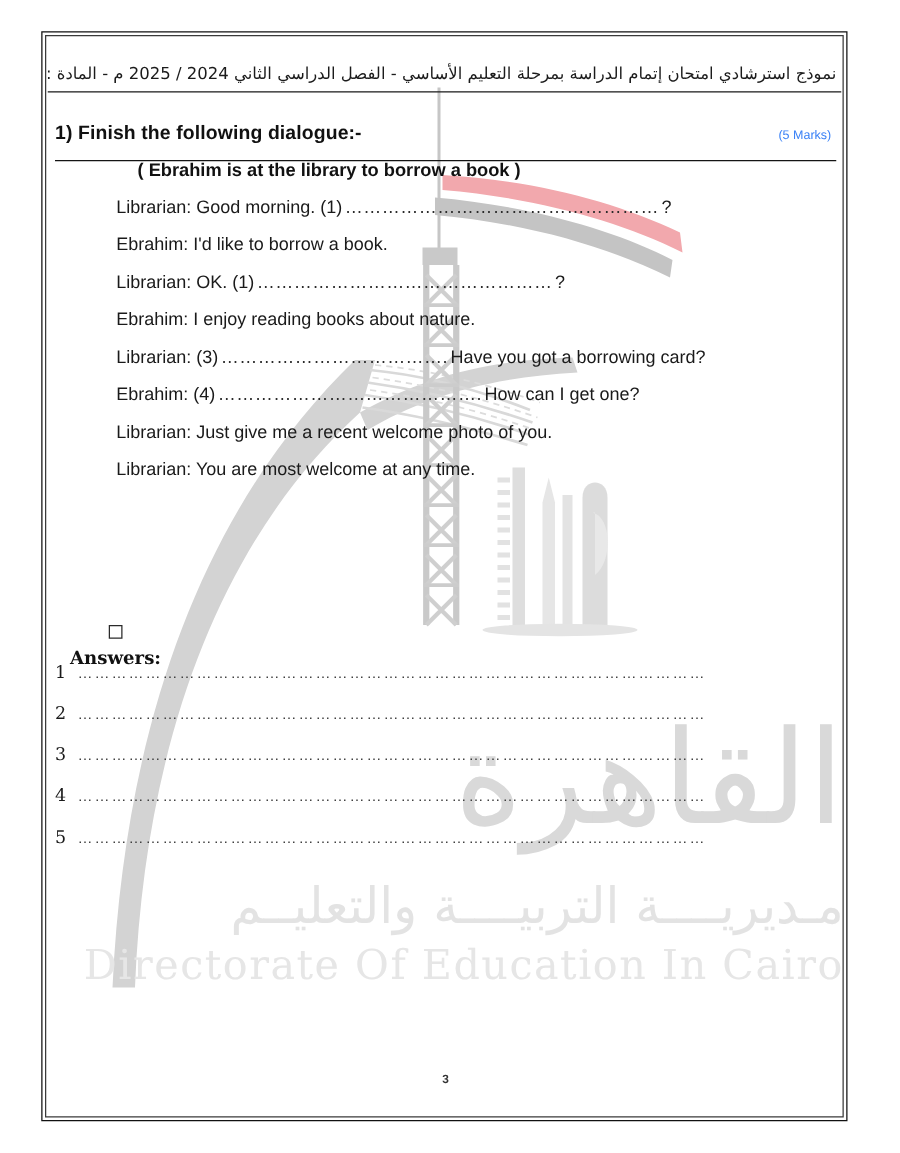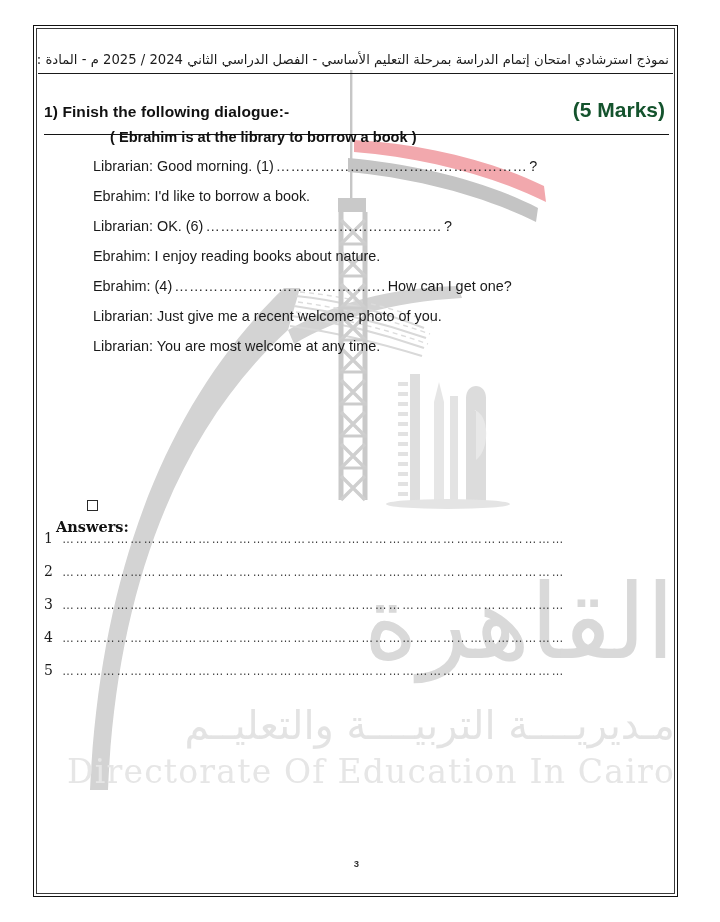--- a/index.html
+++ b/index.html
@@ -126,23 +126,23 @@
   }
   #q1-title {
     font-size: 15.5px;
     font-weight: bold;
     color: #111111;
     letter-spacing: 0.1px;
     white-space: nowrap;
   }
   #q1-spacer { flex: 1 1 auto; }
   #q1-marks {
-    font-size: 21px;
-    font-weight: bold;
-    color: #14532d;
+    font-size: 10px;
+    font-weight: normal;
+    color: #3b82f6;
     white-space: nowrap;
     padding-right: 4px;
   }
 
   
   #dialogue-setting {
     position: absolute;
     left: 72px;
     top: 99px;
     font-size: 14.6px;
@@ -345,28 +345,33 @@
           <span class="dlg-speaker">Librarian: Good morning. (1)</span>
           <span class="dlg-dots">……………………………………………</span>
           <span class="dlg-tail">?</span>
         </div>
         <div class="dlg-line">
           <span class="dlg-speaker">Ebrahim: I'd like to borrow a book.</span>
           <span class="dlg-dots"></span>
           <span class="dlg-tail"></span>
         </div>
         <div class="dlg-line">
-          <span class="dlg-speaker">Librarian: OK. (6)</span>
+          <span class="dlg-speaker">Librarian: OK. (1)</span>
           <span class="dlg-dots">…………………………………………</span>
           <span class="dlg-tail">?</span>
         </div>
         <div class="dlg-line">
           <span class="dlg-speaker">Ebrahim: I enjoy reading books about nature.</span>
           <span class="dlg-dots"></span>
           <span class="dlg-tail"></span>
+        </div>
+        <div class="dlg-line">
+          <span class="dlg-speaker">Librarian: (3)</span>
+          <span class="dlg-dots">……………………………….</span>
+          <span class="dlg-tail">Have you got a borrowing card?</span>
         </div>
         <div class="dlg-line">
           <span class="dlg-speaker">Ebrahim: (4)</span>
           <span class="dlg-dots">…………………………………….</span>
           <span class="dlg-tail">How can I get one?</span>
         </div>
         <div class="dlg-line">
           <span class="dlg-speaker">Librarian: Just give me a recent welcome photo of you.</span>
           <span class="dlg-dots"></span>
           <span class="dlg-tail"></span>

